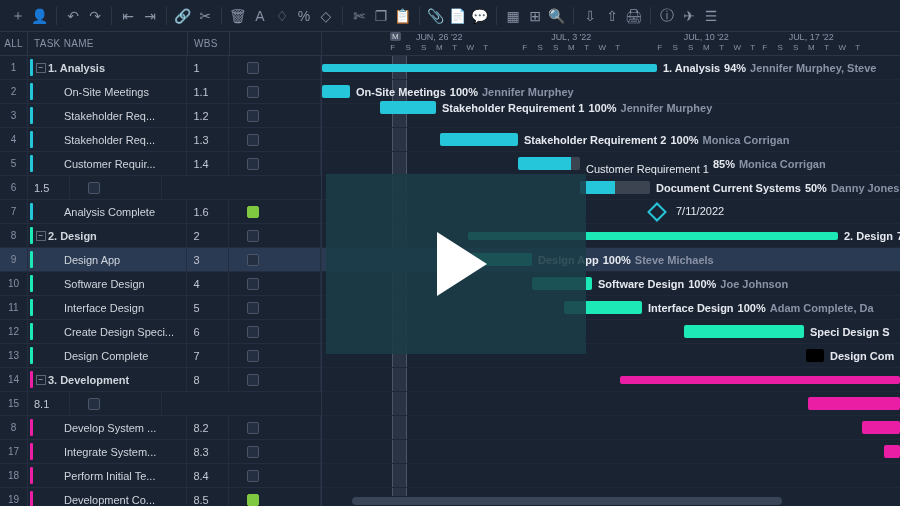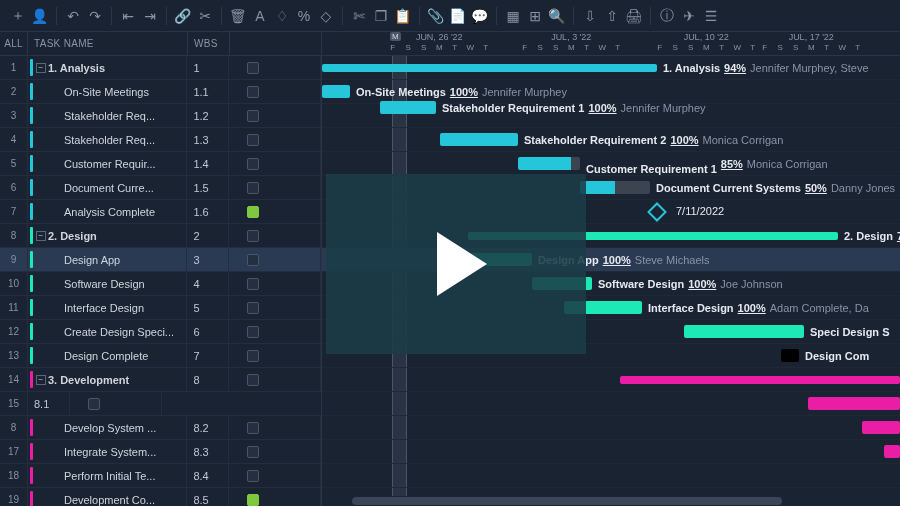--- a/index.html
+++ b/index.html
@@ -153,22 +153,22 @@
   position: absolute;
   left: 100%;
   margin-left: 6px;
   white-space: nowrap;
   font-size: 11px;
   color: #e6e9ef;
   display: flex;
   align-items: center;
   gap: 4px;
 }
-.bar-label .pct { font-weight: 600; text-decoration: underline; }
-.bar-label .assignee { color: #8a92a6; font-weight: 400; }
+.bar-label .pct { font-weight: 600; }
+.bar-label .assignee { color: #8a92a6; font-weight: 700; }
 .bar-label.summary .title { font-weight: 700; }
 
 .milestone-diamond {
   position: absolute;
   width: 14px; height: 14px;
   transform: rotate(45deg);
   border: 2px solid #26c6da;
   background: #1a2332;
   top: 5px;
 }
@@ -305,24 +305,20 @@
             <div class="color-bar" style="background: rgb(38, 198, 218);"></div>
             <span>Customer Requir...</span>
           </div>
           <div class="cell wbs">1.4</div>
           <div class="cell ms">
             <div class="checkbox"></div>
           </div>
         </div>
         <div class="row">
           <div class="cell num">6</div>
-          <div class="cell name depth1">
-            <div class="color-bar" style="background: rgb(38, 198, 218);"></div>
-            <span>Document Curre...</span>
-          </div>
           <div class="cell wbs">1.5</div>
           <div class="cell ms">
             <div class="checkbox"></div>
           </div>
         </div>
         <div class="row">
           <div class="cell num">7</div>
           <div class="cell name depth1">
             <div class="color-bar" style="background: rgb(38, 198, 218);"></div>
             <span>Analysis Complete</span>
@@ -561,21 +557,21 @@
         </div>
         <div class="bar" style="left: 118px; width: 78px; top: 77px; background: rgb(38, 198, 218);">
           <div class="bar-label">
             <span class="title" style="font-weight: 600;">Stakeholder Requirement 2</span>
             <span class="pct">100%</span>
             <span class="assignee">Monica Corrigan</span>
           </div>
         </div>
         <div class="bar" style="left: 196px; width: 62px; top: 101px; background: linear-gradient(to right, rgb(38, 198, 218) 0%, rgb(38, 198, 218) 85%, rgba(255, 255, 255, 0.15) 85%, rgba(255, 255, 255, 0.15) 100%);">
           <div class="bar-label">
-            <span class="title" style="font-weight: 700; margin-top: 10px;">Customer Requirement 1</span>
+            <span class="title" style="font-weight: 400; margin-top: 10px;">Customer Requirement 1</span>
             <span class="pct">85%</span>
             <span class="assignee">Monica Corrigan</span>
           </div>
         </div>
         <div class="bar" style="left: 258px; width: 70px; top: 125px; background: linear-gradient(to right, rgb(38, 198, 218) 0%, rgb(38, 198, 218) 50%, rgba(255, 255, 255, 0.15) 50%, rgba(255, 255, 255, 0.15) 100%);">
           <div class="bar-label">
             <span class="title" style="font-weight: 600;">Document Current Systems</span>
             <span class="pct">50%</span>
             <span class="assignee">Danny Jones</span>
           </div>
@@ -607,21 +603,21 @@
             <span class="title" style="font-weight: 600;">Interface Design</span>
             <span class="pct">100%</span>
             <span class="assignee">Adam Complete, Da</span>
           </div>
         </div>
         <div class="bar" style="left: 362px; width: 120px; top: 269px; background: rgb(29, 233, 182);">
           <div class="bar-label">
             <span class="title" style="font-weight: 600;">Speci Design S</span>
           </div>
         </div>
-        <div class="bar" style="left: 459px; width: 18px; top: 293px; background: #000000;">
+        <div class="bar" style="left: 484px; width: 18px; top: 293px; background: #000000;">
           <div class="bar-label">
             <span class="title" style="font-weight: 600;">Design Com</span>
           </div>
         </div>
         <div class="bar summary" style="left: 298px; width: 280px; top: 320px; background: rgb(233, 30, 165);">
           <div class="bar-label summary"></div>
         </div>
         <div class="bar" style="left: 486px; width: 92px; top: 341px; background: rgb(233, 30, 165);"></div>
         <div class="bar" style="left: 540px; width: 38px; top: 365px; background: rgb(233, 30, 165);">
           <div class="bar-label"></div>

